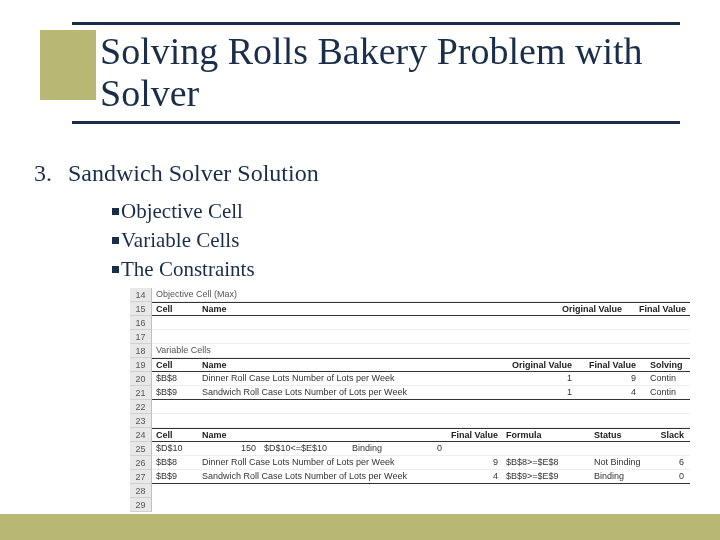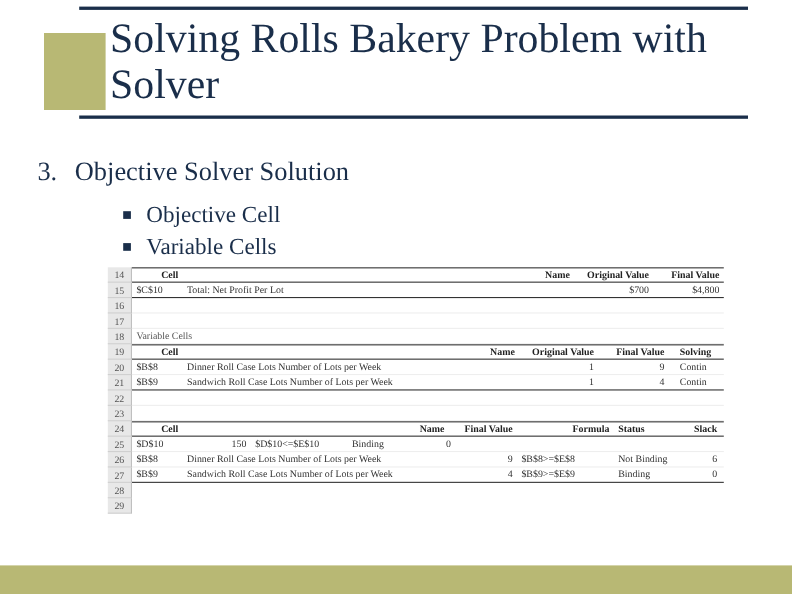--- a/index.html
+++ b/index.html
@@ -8,21 +8,21 @@
     width: 720px;
     height: 540px;
     background: #fff;
     font-family: Arial, sans-serif;
     color: #1a2e4a;
     position: relative;
     overflow: hidden;
   }
   .title-block {
     position: relative;
-    padding: 6px 0 8px 0;
+    padding: 22px 0 8px 0;
     margin-left: 100px;
     margin-right: 40px;
   }
   .accent-bar {
     position: absolute;
     left: -60px;
     top: 30px;
     width: 56px;
     height: 70px;
     background: #b8b874;
@@ -48,28 +48,28 @@
   }
   .body {
     margin-top: 28px;
     margin-left: 34px;
     margin-right: 34px;
   }
   .step-row { display: flex; gap: 10px; margin-bottom: 12px; }
   .step-num { font-family: "Times New Roman", serif; font-size: 24px; min-width: 24px; color:#1a2e4a;}
   .step-text { font-family: "Times New Roman", serif; font-size: 24px; color:#1a2e4a;}
   .bullets { margin-left: 78px; }
-  .brow { display: flex; align-items: center; gap: 14px; margin: 4px 0; }
+  .brow { display: flex; align-items: center; gap: 2px; margin: 4px 0; }
   .sq { width: 7px; height: 7px; background: #1a2e4a; flex: none; }
   .btext { font-family: "Times New Roman", serif; font-size: 21px; color:#1a2e4a;}
   .shot {
     margin-top: 6px;
-    margin-left: 64px;
+    margin-left: 96px;
     width: 560px;
-    font-family: Liberation Serif, serif;
+    font-family: Liberation Sans, sans-serif;
     color: #333;
   }
   .rnwrap { display:flex; }
   .rownums {
     width: 22px;
     background: #e8e8e8;
   }
   .rownums div {
     height: 14px;
     line-height: 14px;
@@ -100,51 +100,55 @@
   .bb { border-bottom: 1px solid #333 !important; }
   .c-cell { width: 46px; }
   .c-name { flex: 1; }
   .c-ov   { width: 72px; text-align: right; }
   .c-fv   { width: 64px; text-align: right; }
   .c-int  { width: 50px; text-align: left; padding-left:10px;}
   .c-cv   { width: 62px; text-align: right; }
   .c-form { width: 88px; text-align: left; }
   .c-stat { width: 62px; text-align: left; }
   .c-slk  { width: 38px; text-align: right; padding-right:6px;}
-  .centerhd { text-align: right; }
+  .centerhd { text-align: left; }
   .footer-bar {
     position: absolute;
     left: 0; right: 0; bottom: 0;
     height: 26px;
     background: #b8b874;
   }
 </style>
 </head>
 <body>
 
 <div class="title-block">
   <div class="accent-bar"></div>
   <div class="top-rule"></div>
   <div class="title">Solving Rolls Bakery Problem with Solver</div>
   <div class="bottom-rule"></div>
 </div>
 
 <div class="body">
   <div class="step-row">
     <div class="step-num">3.</div>
-    <div class="step-text">Objective Solver Solution</div>
+    <div class="step-text">Sandwich Solver Solution</div>
   </div>
   <div class="bullets">
     <div class="brow">
         <span class="sq"></span>
         <span class="btext">Objective Cell</span>
       </div>
     <div class="brow">
         <span class="sq"></span>
         <span class="btext">Variable Cells</span>
+      </div>
+    <div class="brow">
+        <span class="sq"></span>
+        <span class="btext">The Constraints</span>
       </div>
   </div>
 
   <div class="shot">
     <div class="rnwrap">
       <div class="rownums" id="rownums">
           <div>14</div>
           <div>15</div>
           <div>16</div>
           <div>17</div>
@@ -156,34 +160,31 @@
           <div>23</div>
           <div>24</div>
           <div>25</div>
           <div>26</div>
           <div>27</div>
           <div>28</div>
           <div>29</div>
         </div>
       <div class="grid">
 
+        <div class="grow">
+            <div class="gcell sect-label">Objective Cell (Max)</div>
+          </div>
 
         <div class="grow bt bb">
           <div class="gcell hd c-cell centerhd">Cell</div>
           <div class="gcell hd c-name centerhd">Name</div>
           <div class="gcell hd c-ov">Original Value</div>
           <div class="gcell hd c-fv">Final Value</div>
         </div>
 
-        <div class="grow bb">
-          <div class="gcell c-cell">$C$10</div>
-          <div class="gcell c-name">Total: Net Profit Per Lot</div>
-          <div class="gcell c-ov">$700</div>
-          <div class="gcell c-fv">$4,800</div>
-        </div>
 
         <div class="grow"></div>
         <div class="grow"></div>
 
         <div class="grow">
             <div class="gcell sect-label">Variable Cells</div>
           </div>
 
         <div class="grow bt bb">
           <div class="gcell hd c-cell centerhd">Cell</div>

